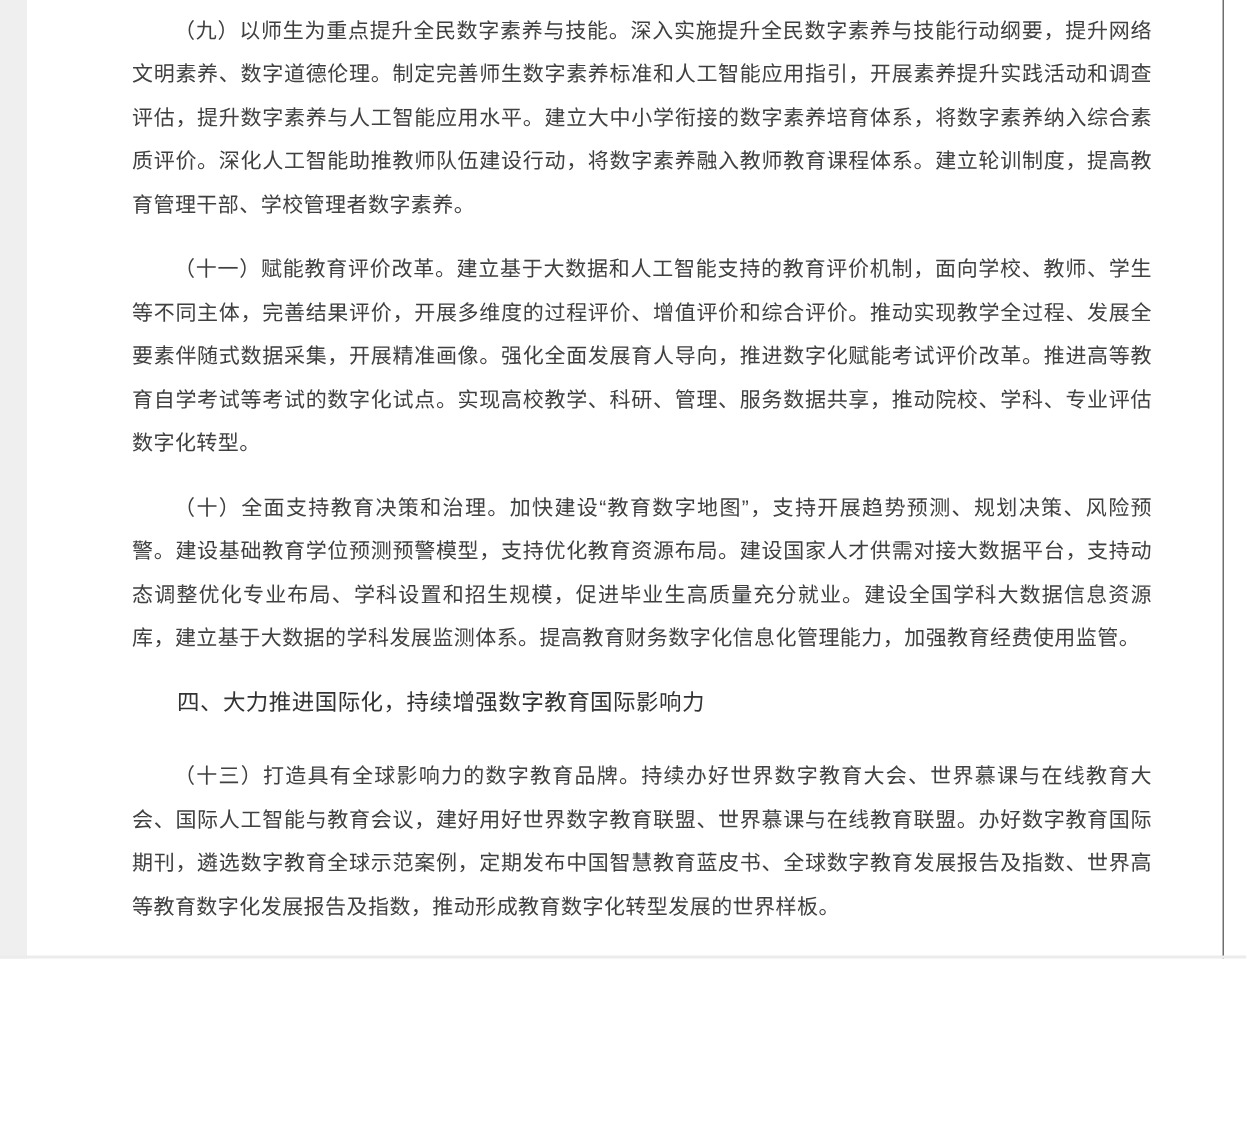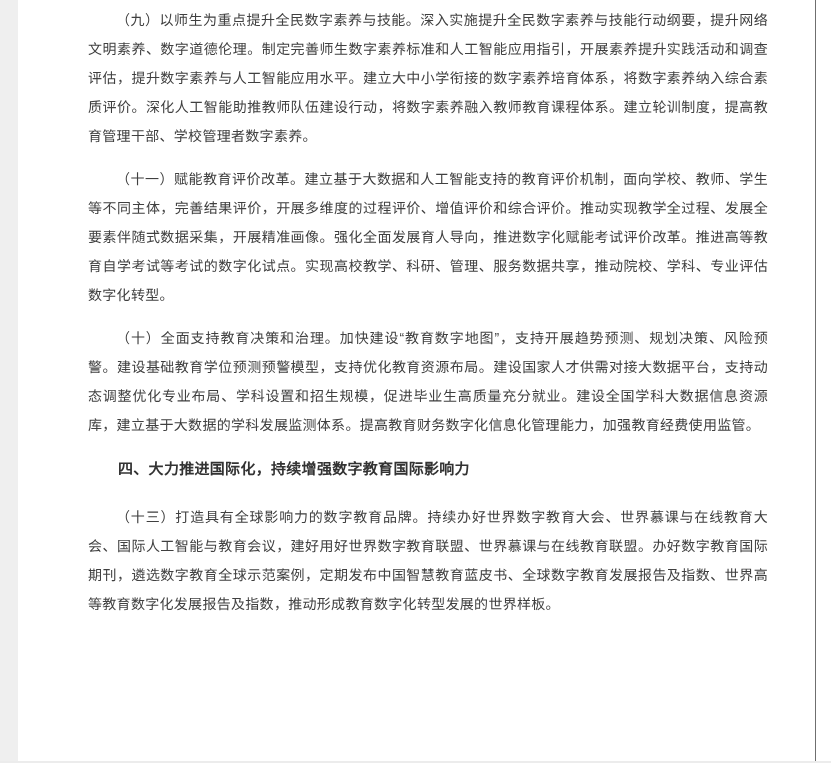--- a/index.html
+++ b/index.html
@@ -7,21 +7,21 @@
     padding: 0;
     width: 831px;
     height: 763px;
     overflow: hidden;
     background: #ffffff;
     font-family: "Liberation Sans", sans-serif;
   }
   .page-wrap {
     position: relative;
     width: 831px;
-    height: 763px;
+    height: 639px;
     background: #ffffff;
   }
   .gutter-left {
     position: absolute;
     left: 0; top: 0; bottom: 0;
     width: 18px;
     background: #efefef;
   }
   .border-right-line {
     position: absolute;
@@ -56,21 +56,21 @@
     line-height: 29px;
     color: #404040;
     text-indent: 2em;
     text-align: justify;
     letter-spacing: 0.3px;
   }
   .doc-content h3 {
     margin: 6px 0 20px 0;
     font-size: 15px;
     line-height: 29px;
-    font-weight: bold;
+    font-weight: normal;
     color: #333333;
     text-indent: 2em;
     letter-spacing: 0.3px;
   }
 </style>
 </head>
 <body>
 
 <div class="page-wrap">
   <div class="gutter-left"></div>

